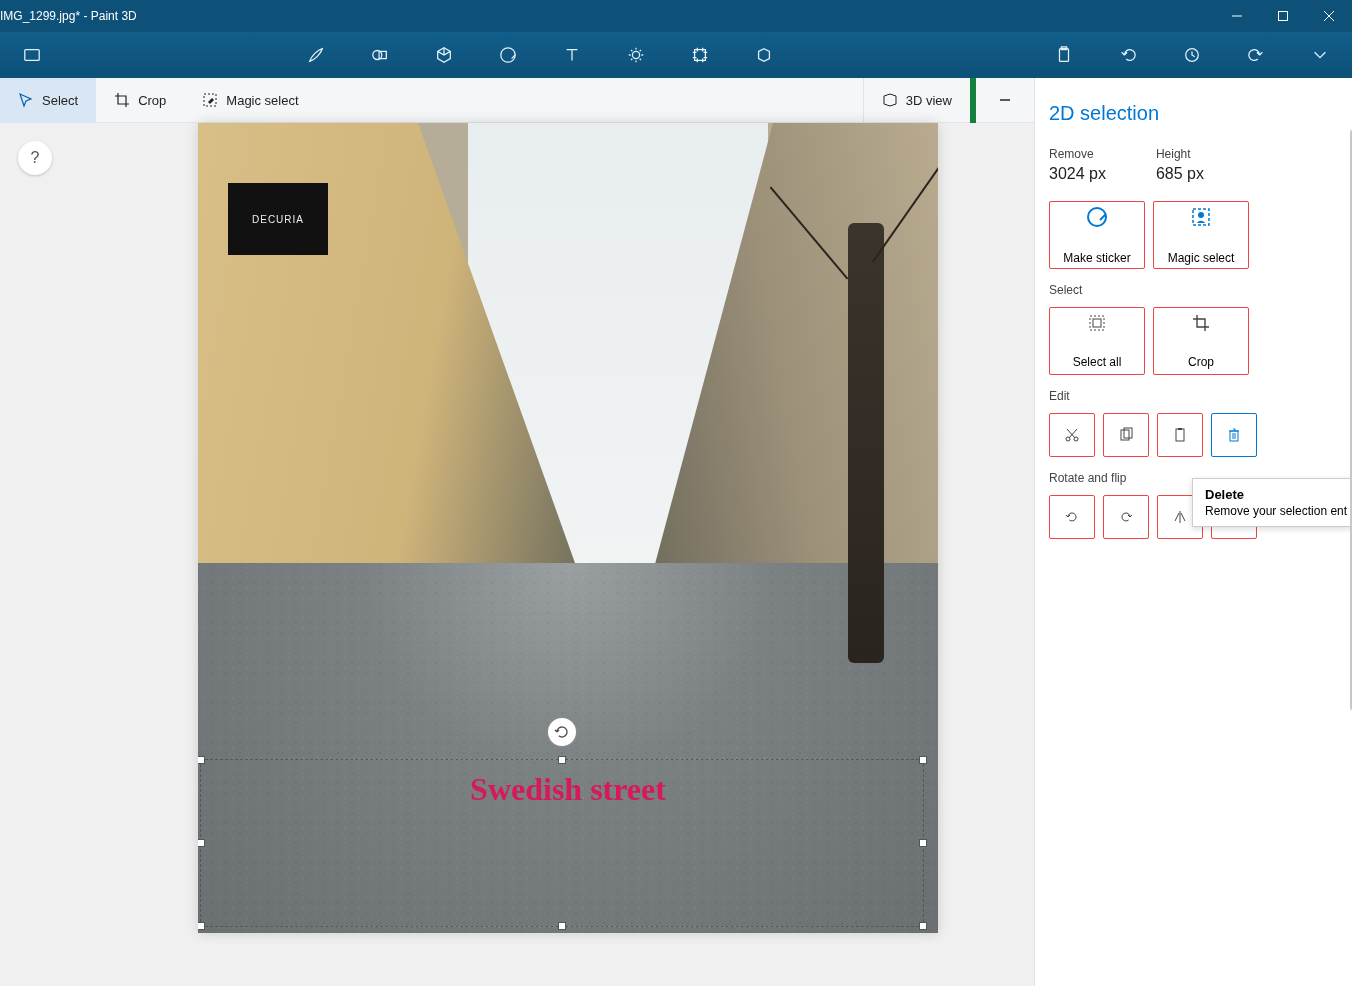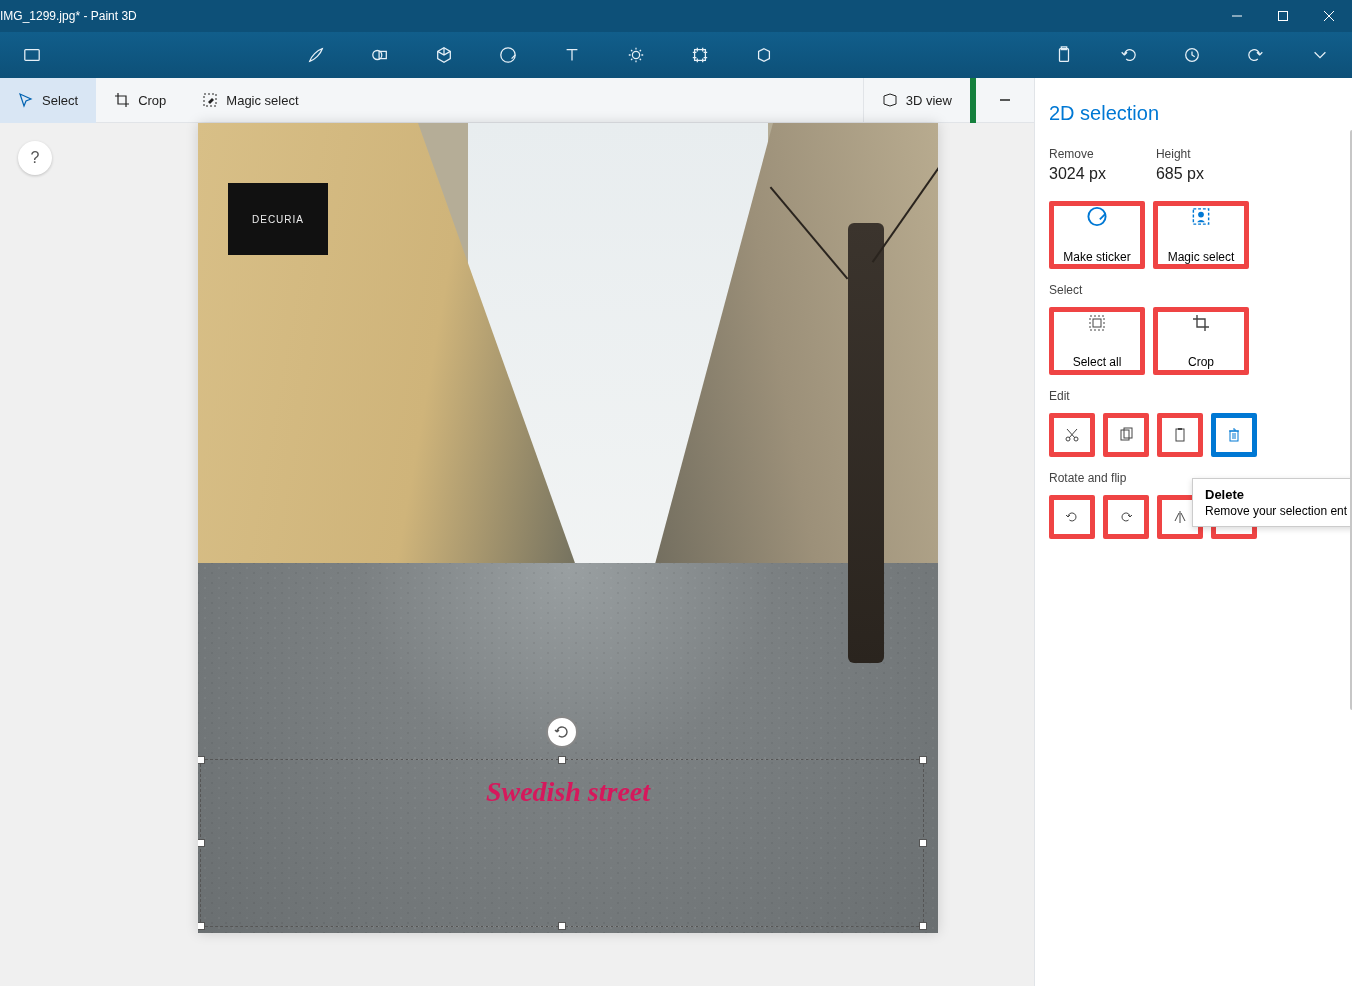--- a/index.html
+++ b/index.html
@@ -36,35 +36,35 @@
 .street { position: absolute; bottom: 0; left: 0; right: 0; height: 370px; background: radial-gradient(ellipse at 50% 0%, #9aa0a2 0%, #7b8082 40%, #6a6f71 100%); }
 .cobble { position: absolute; inset: 0; background-image: radial-gradient(circle, rgba(255,255,255,.05) 1px, transparent 1px), radial-gradient(circle, rgba(0,0,0,.06) 1px, transparent 1px); background-size: 14px 10px, 14px 10px; background-position: 0 0, 7px 5px; }
 .sign { position: absolute; top: 60px; left: 30px; width: 100px; height: 72px; background: #111; color: #eee; font-size: 10px; display: flex; align-items: center; justify-content: center; letter-spacing: 1px; }
 .tree { position: absolute; top: 0; right: 20px; width: 120px; height: 540px; }
 .trunk { position: absolute; bottom: 0; left: 50px; width: 36px; height: 440px; background: linear-gradient(#3b342d,#2a241e); border-radius: 6px; }
 .branch { position: absolute; top: 20px; left: 0; width: 100%; height: 200px; }
 .branch::before,.branch::after { content:""; position:absolute; width:2px; height:120px; background:#2a241e; }
 .branch::before { left:10px; top:30px; transform: rotate(-40deg); }
 .branch::after { right:10px; top:10px; transform: rotate(35deg); }
 
-.overlay-text { position: absolute; bottom: 125px; left: 50%; transform: translateX(-50%); font-family: "Brush Script MT", cursive; font-style: italic; font-weight: bold; font-size: 28px; color: #d6185c; white-space: nowrap; }
+.overlay-text { position: absolute; bottom: 125px; left: 50%; transform: translateX(-50%); font-family: "Brush Script MT", cursive; font-weight: bold; font-size: 32px; color: #d6185c; white-space: nowrap; }
 
 .selection { position: absolute; border: 1px dashed #fff; outline: 1px dashed #555; outline-offset: -1px; }
 .handle { position: absolute; width: 8px; height: 8px; background: #fff; border: 1px solid #555; }
 .rotate-handle { position: absolute; width: 32px; height: 32px; border-radius: 50%; background: #fff; border: 2px solid #888; left: 50%; top: -44px; transform: translateX(-50%); display: flex; align-items: center; justify-content: center; }
 
 .rightpane { position: absolute; top: 78px; bottom: 0; right: 0; width: 318px; background: #fff; border-left: 1px solid #e1e4e8; padding: 24px 14px; }
 .rightpane .scrolltrack { position: absolute; right: -2px; top: 52px; width: 4px; height: 580px; background: #c7c7c7; border-radius: 2px; }
 .rp-title { color: #0078d4; font-size: 20px; font-weight: 400; margin-bottom: 22px; }
 .dims { display: flex; gap: 50px; margin-bottom: 18px; }
 .dim-label { font-size: 12px; color: #444; }
 .dim-val { font-size: 16px; color: #222; margin-top: 4px; }
 
 .btn-row { display: flex; gap: 8px; margin-bottom: 8px; flex-wrap: wrap; }
-.pbtn { width: 96px; height: 68px; border: 5px solid #ef4444; border-radius: 2px; display: flex; flex-direction: column; align-items: center; justify-content: center; gap: 23px; font-size: 12px; background: #fff; }
+.pbtn { width: 96px; height: 68px; border: 1px solid #ef4444; border-radius: 2px; display: flex; flex-direction: column; align-items: center; justify-content: center; gap: 23px; font-size: 12px; background: #fff; }
 .pbtn.small { width: 46px; height: 44px; }
 .pbtn.active { border-color: #0078d4; }
 .section-label { font-size: 12px; color: #444; margin: 14px 0 10px; }
 
 .tooltip { position: absolute; right: -40px; top: 400px; background: #fff; border: 1px solid #ccc; padding: 8px 12px; font-size: 12px; box-shadow: 0 2px 6px rgba(0,0,0,.15); width: 200px; }
 .tooltip strong { display: block; font-weight: 600; font-size: 13px; margin-bottom: 2px; }
 
 .icon-sm { width: 16px; height: 16px; }
 </style>
 </head>

